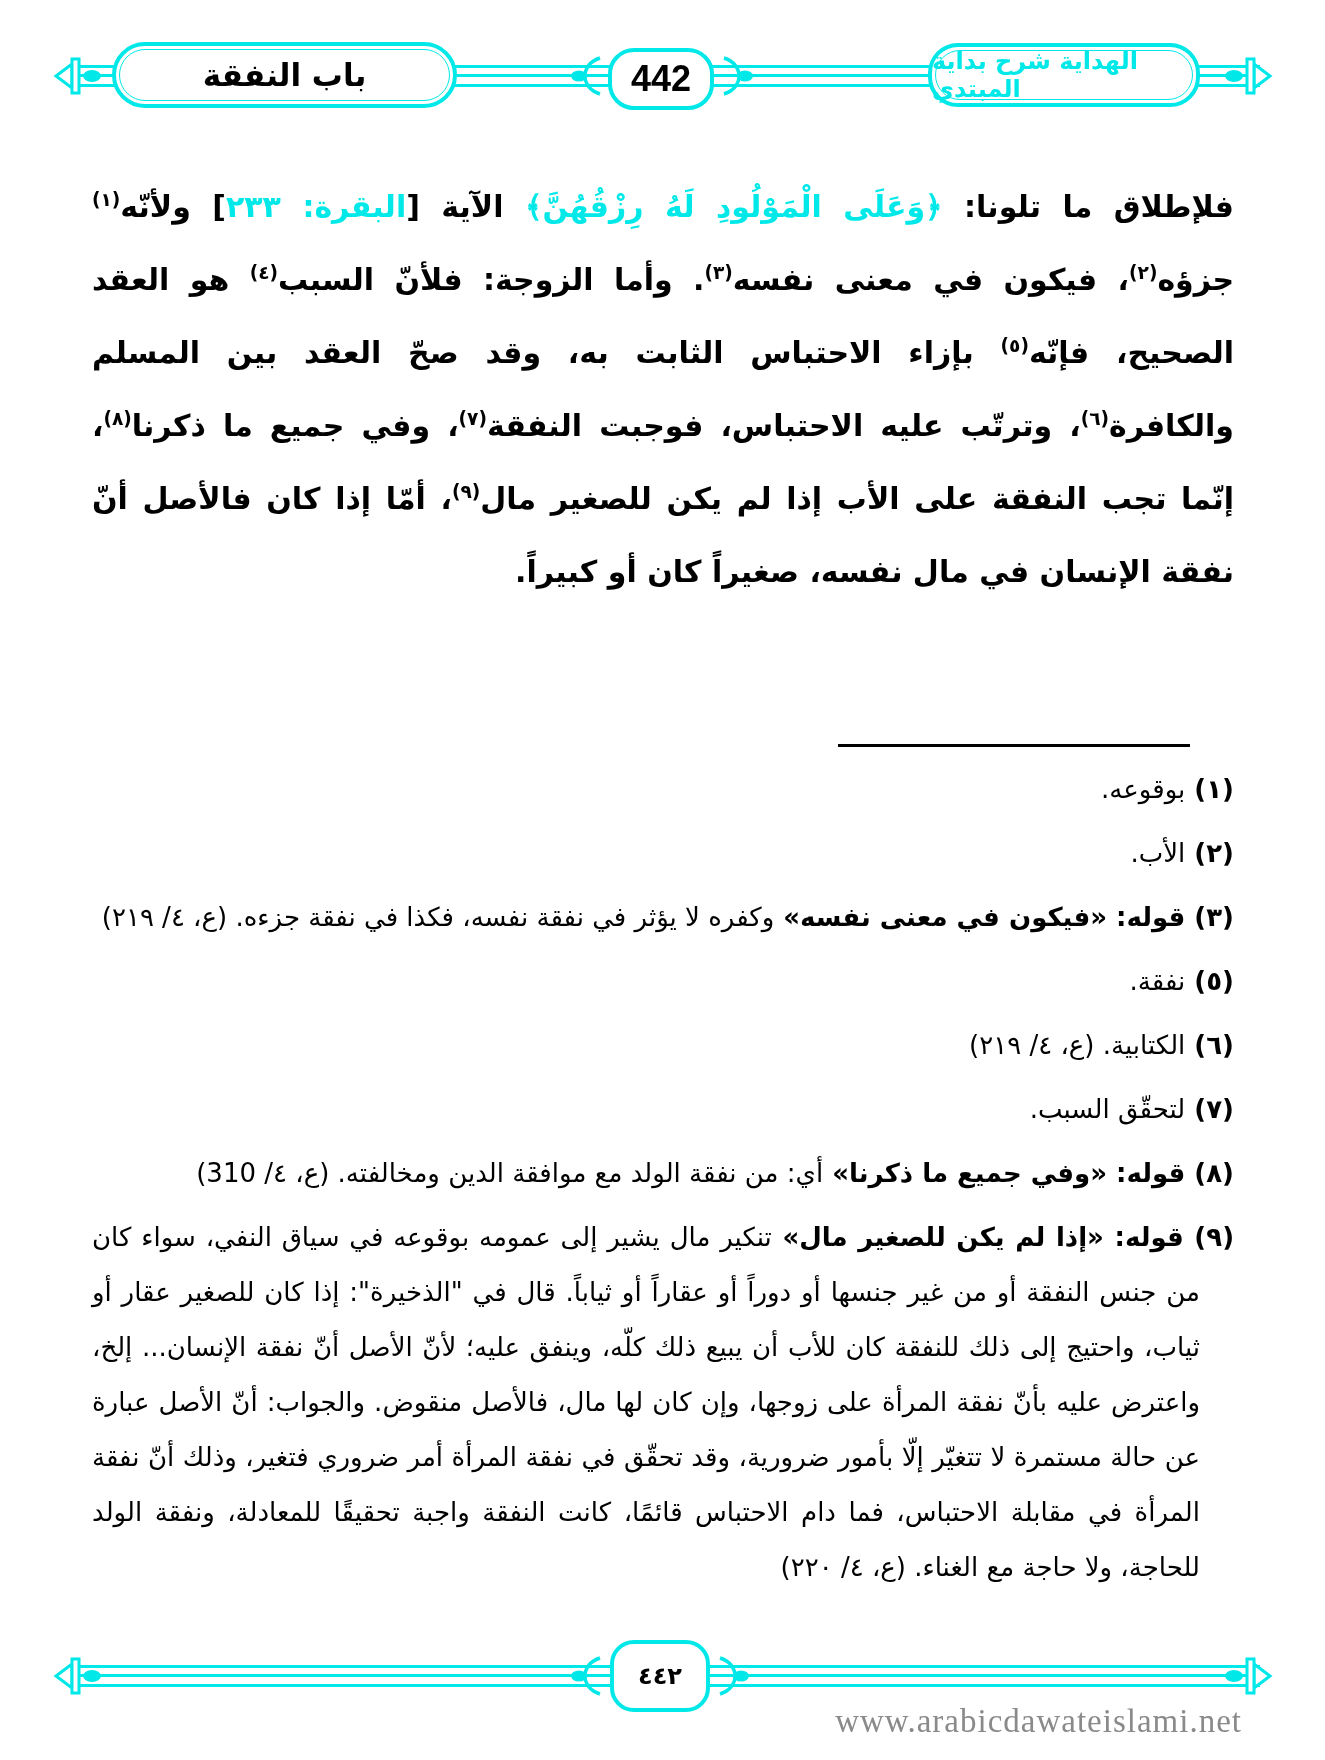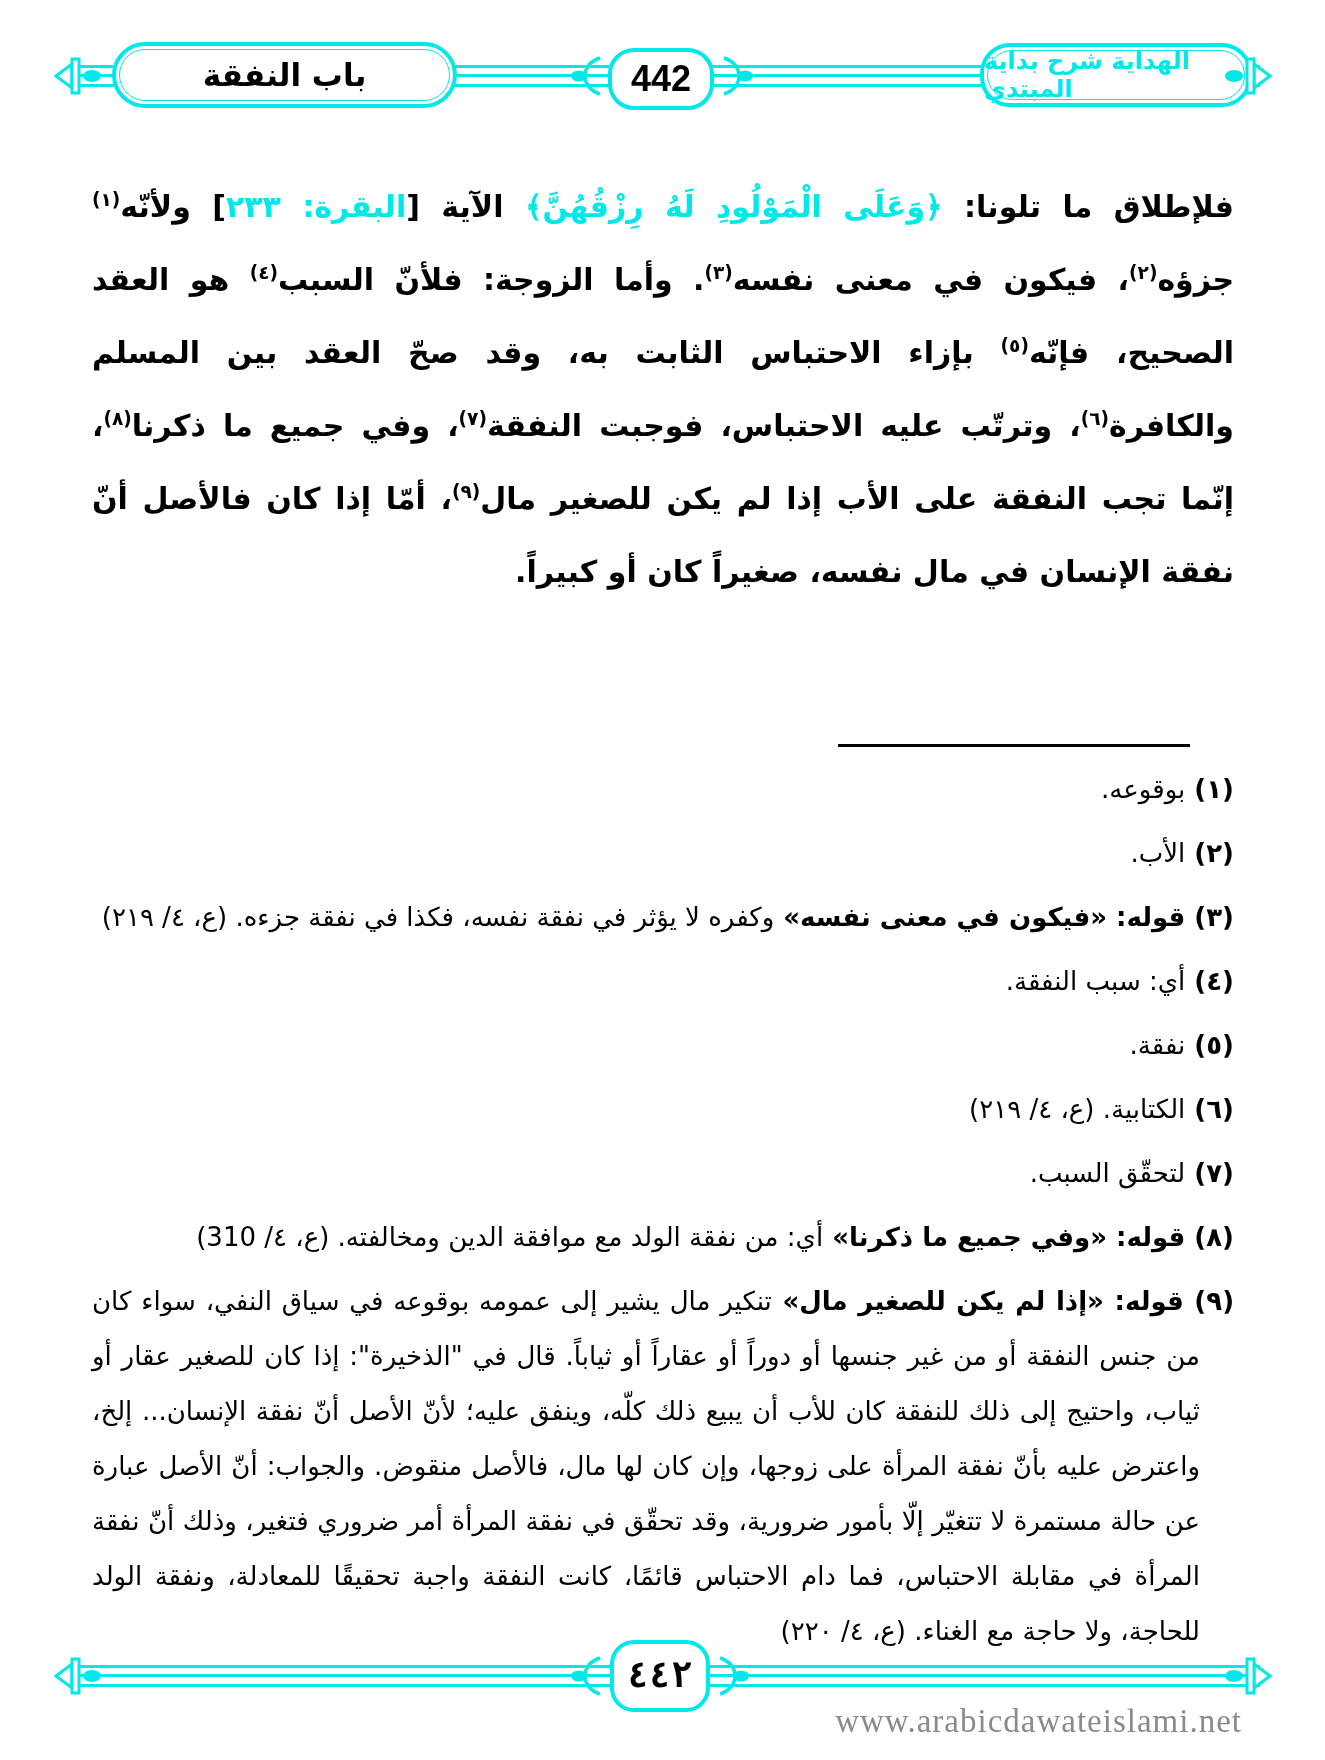--- a/index.html
+++ b/index.html
@@ -94,40 +94,39 @@
 
     <div class="badge num-badge" style="left:608px;top:28px;width:106px;height:62px;">
       <span class="badge-text-black" style="font-size:36px;font-family:'Liberation Sans',sans-serif;direction:ltr;">442</span>
     </div>
 
     <svg class="orn flip" style="left:718px;top:32px;" width="40" height="48" viewBox="0 0 40 48">
       <path d="M34 6 C14 12 14 36 34 42" fill="none" stroke="currentColor" stroke-width="3.5"></path>
       <ellipse cx="13" cy="24" rx="8" ry="5.5" fill="currentColor"></ellipse>
     </svg>
 
-    <div class="badge title-badge" style="left:980px;top:23px;width:272px;height:64px;">
+    <div class="badge title-badge" style="left:928px;top:23px;width:272px;height:64px;">
       <span class="cap-inner"></span>
       <span class="badge-text-accent" style="font-size:24px;">الهداية شرح بداية المبتدي</span>
     </div>
 
     <svg class="orn flip" style="left:1212px;top:33px;" width="62" height="46" viewBox="0 0 62 46">
       <path d="M4 23 L20 11 L20 35 Z" fill="#fff" stroke="currentColor" stroke-width="3"></path>
       <rect x="20" y="6" width="7" height="34" fill="#fff" stroke="currentColor" stroke-width="3"></rect>
       <ellipse cx="40" cy="23" rx="9" ry="6" fill="currentColor"></ellipse>
     </svg>
   </div>
 
   <p class="body-text"><span>فلإطلاق ما تلونا: </span><span class="seg-verse">﴿وَعَلَى الْمَوْلُودِ لَهُ رِزْقُهُنَّ﴾</span><span> الآية </span><span>[</span><span class="seg-verse">البقرة: ٢٣٣</span><span>]</span><span> ولأنّه</span><span class="seg-sup">(١)</span><span> جزؤه</span><span class="seg-sup">(٢)</span><span>، فيكون في معنى نفسه</span><span class="seg-sup">(٣)</span><span>. وأما الزوجة: فلأنّ السبب</span><span class="seg-sup">(٤)</span><span> هو العقد الصحيح، فإنّه</span><span class="seg-sup">(٥)</span><span> بإزاء الاحتباس الثابت به، وقد صحّ العقد بين المسلم والكافرة</span><span class="seg-sup">(٦)</span><span>، وترتّب عليه الاحتباس، فوجبت النفقة</span><span class="seg-sup">(٧)</span><span>، وفي جميع ما ذكرنا</span><span class="seg-sup">(٨)</span><span>، إنّما تجب النفقة على الأب إذا لم يكن للصغير مال</span><span class="seg-sup">(٩)</span><span>، أمّا إذا كان فالأصل أنّ نفقة الإنسان في مال نفسه، صغيراً كان أو كبيراً.</span></p>
 
   <div class="fn-sep"></div>
   <div class="footnotes">
       <div class="footnote"><span class="fn-num">(١) </span><span class="fn-text">بوقوعه.</span></div>
       <div class="footnote"><span class="fn-num">(٢) </span><span class="fn-text">الأب.</span></div>
       <div class="footnote"><span class="fn-num">(٣) </span><span class="fn-lead">قوله: «فيكون في معنى نفسه» </span><span class="fn-text">وكفره لا يؤثر في نفقة نفسه، فكذا في نفقة جزءه. (ع، ٤/ ٢١٩)</span></div>
-      <div class="footnote"><span class="fn-num">(٤) </span><span class="fn-text">أي: سبب النفقة.</span></div>
       <div class="footnote"><span class="fn-num">(٥) </span><span class="fn-text">نفقة.</span></div>
       <div class="footnote"><span class="fn-num">(٦) </span><span class="fn-text">الكتابية. (ع، ٤/ ٢١٩)</span></div>
       <div class="footnote"><span class="fn-num">(٧) </span><span class="fn-text">لتحقّق السبب.</span></div>
       <div class="footnote"><span class="fn-num">(٨) </span><span class="fn-lead">قوله: «وفي جميع ما ذكرنا» </span><span class="fn-text">أي: من نفقة الولد مع موافقة الدين ومخالفته. (ع، ٤/ 310)</span></div>
       <div class="footnote"><span class="fn-num">(٩) </span><span class="fn-lead">قوله: «إذا لم يكن للصغير مال» </span><span class="fn-text">تنكير مال يشير إلى عمومه بوقوعه في سياق النفي، سواء كان من جنس النفقة أو من غير جنسها أو دوراً أو عقاراً أو ثياباً. قال في "الذخيرة": إذا كان للصغير عقار أو ثياب، واحتيج إلى ذلك للنفقة كان للأب أن يبيع ذلك كلّه، وينفق عليه؛ لأنّ الأصل أنّ نفقة الإنسان... إلخ، واعترض عليه بأنّ نفقة المرأة على زوجها، وإن كان لها مال، فالأصل منقوض. والجواب: أنّ الأصل عبارة عن حالة مستمرة لا تتغيّر إلّا بأمور ضرورية، وقد تحقّق في نفقة المرأة أمر ضروري فتغير، وذلك أنّ نفقة المرأة في مقابلة الاحتباس، فما دام الاحتباس قائمًا، كانت النفقة واجبة تحقيقًا للمعادلة، ونفقة الولد للحاجة، ولا حاجة مع الغناء. (ع، ٤/ ٢٢٠)</span></div>
     </div>
 
   <div class="band" style="top:1630px;">
     <div class="rule3" style="left:75px;top:35px;width:1185px;"></div>
 
@@ -136,21 +135,21 @@
       <rect x="20" y="6" width="7" height="34" fill="#fff" stroke="currentColor" stroke-width="3"></rect>
       <ellipse cx="40" cy="23" rx="9" ry="6" fill="currentColor"></ellipse>
     </svg>
 
     <svg class="orn" style="left:566px;top:22px;" width="40" height="48" viewBox="0 0 40 48">
       <path d="M34 6 C14 12 14 36 34 42" fill="none" stroke="currentColor" stroke-width="3.5"></path>
       <ellipse cx="13" cy="24" rx="8" ry="5.5" fill="currentColor"></ellipse>
     </svg>
 
     <div class="badge num-badge" style="left:610px;top:10px;width:100px;height:72px;border-radius:24px;">
-      <span class="badge-text-black" style="font-size:36px;font-family:Liberation Mono, monospace;">٤٤٢</span>
+      <span class="badge-text-black" style="font-size:24px;">٤٤٢</span>
     </div>
 
     <svg class="orn flip" style="left:714px;top:22px;" width="40" height="48" viewBox="0 0 40 48">
       <path d="M34 6 C14 12 14 36 34 42" fill="none" stroke="currentColor" stroke-width="3.5"></path>
       <ellipse cx="13" cy="24" rx="8" ry="5.5" fill="currentColor"></ellipse>
     </svg>
 
     <svg class="orn flip" style="left:1212px;top:23px;" width="62" height="46" viewBox="0 0 62 46">
       <path d="M4 23 L20 11 L20 35 Z" fill="#fff" stroke="currentColor" stroke-width="3"></path>
       <rect x="20" y="6" width="7" height="34" fill="#fff" stroke="currentColor" stroke-width="3"></rect>

